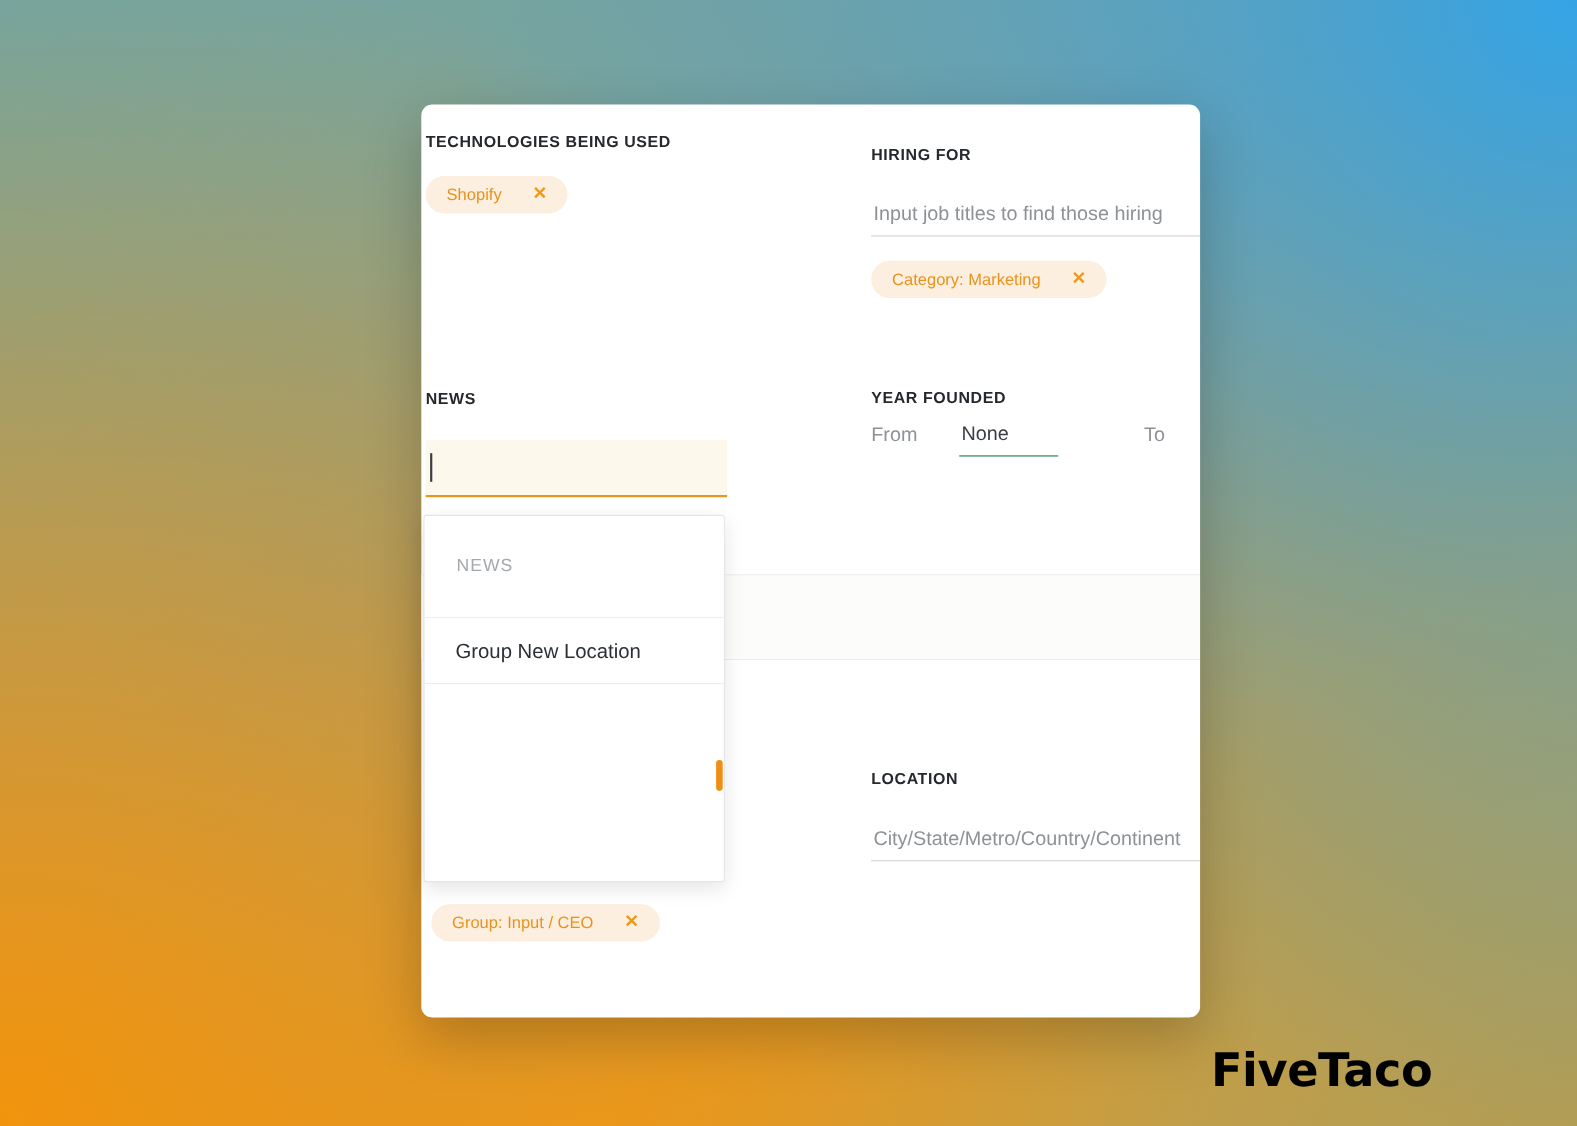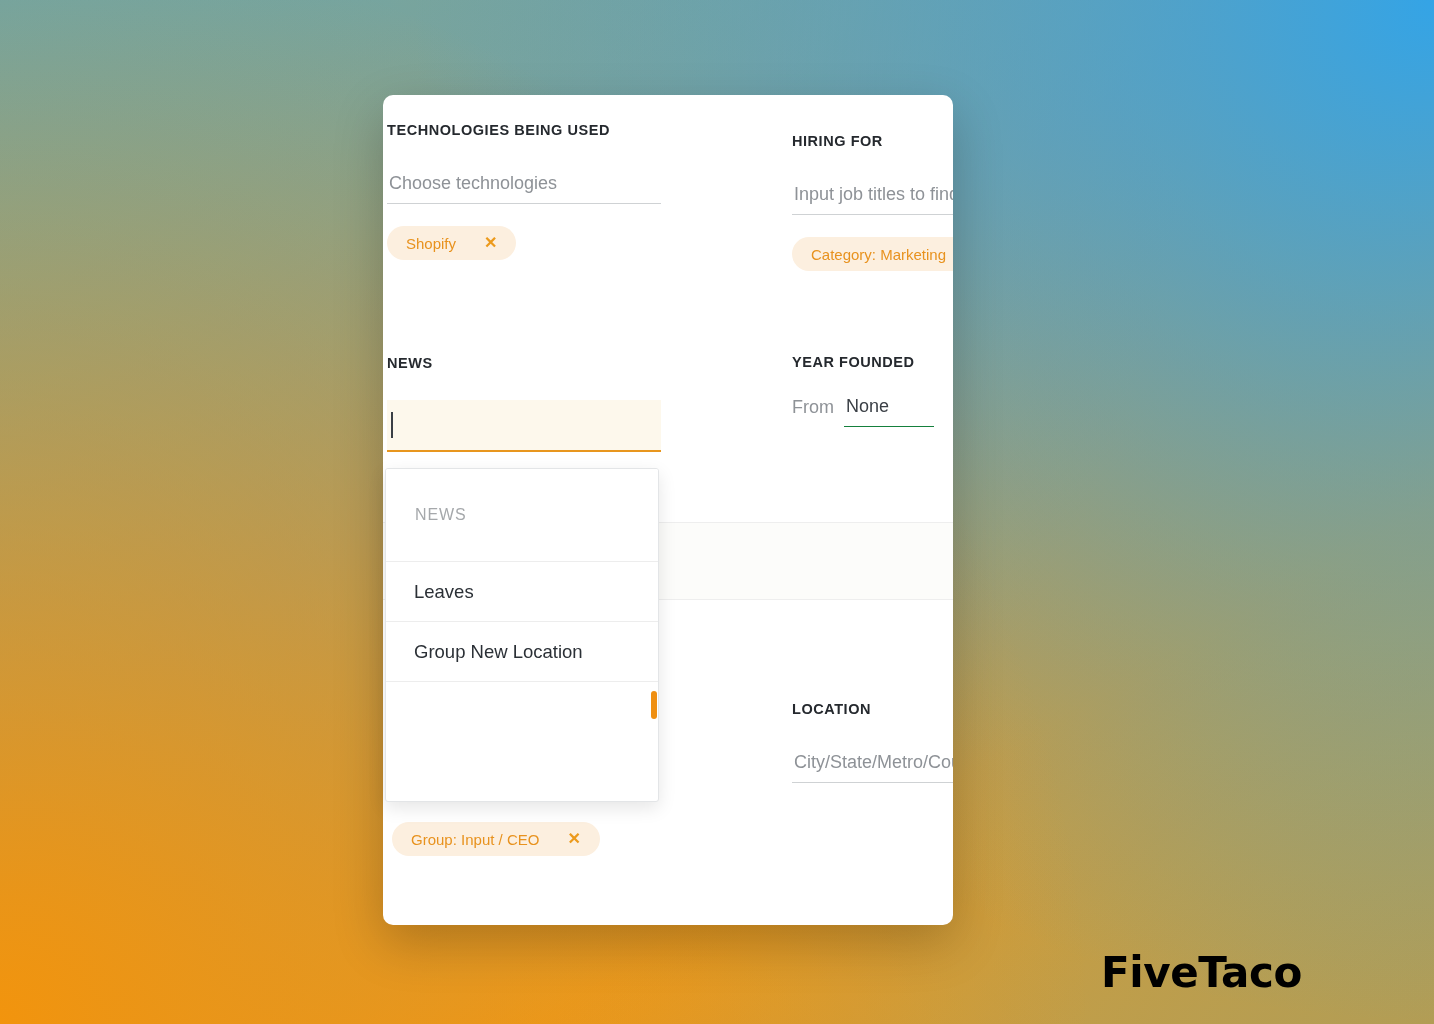--- a/index.html
+++ b/index.html
@@ -38,21 +38,21 @@
       radial-gradient(circle at 100% 100%, #b29d55 0%, rgba(178,157,85,0) 52%),
       radial-gradient(circle at 0% 0%, #6fa5a6 0%, rgba(111,165,166,0) 68%),
       linear-gradient(150deg, #79a69b 0%, #a79a71 40%, #e89a22 72%, #c9a244 100%);
   }
 
   
   .card {
     position: absolute;
     left: 383px;
     top: 95px;
-    width: 570px;
+    width: 708px;
     height: 830px;
     background: #ffffff;
     border-radius: 10px;
     box-shadow: 0 18px 50px rgba(0,0,0,0.22);
     overflow: hidden;
   }
 
   .card-inner {
     position: relative;
     width: 100%;
@@ -239,21 +239,20 @@
   <div class="card-inner">
 
     <div class="row-band"></div>
 
     <div class="columns">
 
       <div class="col-left">
 
         <div style="position:absolute; left:0; top:27px;">
           <div class="field-label">TECHNOLOGIES BEING USED</div>
-          <input class="text-input" style="margin-top: 31px;" placeholder="Choose technologies">
           <div style="margin-top:22px;">
             <span class="chip">
               <span>Shopify</span>
               <span class="x">✕</span>
             </span>
           </div>
         </div>
 
         <div style="position:absolute; left:0; top:260px;">
           <div class="field-label">NEWS</div>
@@ -279,41 +278,40 @@
           <div style="margin-top:22px;">
             <span class="chip">
               <span>Category: Marketing</span>
               <span class="x">✕</span>
             </span>
           </div>
         </div>
 
         <div style="position:absolute; left:0; top:259px;">
           <div class="field-label">YEAR FOUNDED</div>
-          <div class="yf-row" style="margin-top:26px;">
+          <div class="yf-row" style="margin-top:14px;gap:28px;">
             <span class="yf-label">From</span>
             <span class="yf-value">None</span>
             <span class="yf-gap"></span>
             <span class="yf-label">To</span>
             <span class="yf-value">None</span>
           </div>
         </div>
 
         <div style="position:absolute; left:0; top:606px;">
           <div class="field-label">LOCATION</div>
           <input class="text-input wide" style="margin-top: 31px;" placeholder="City/State/Metro/Country/Continent">
         </div>
 
       </div>
     </div>
   </div>
 </div>
 
 <div class="dropdown">
   <div class="dd-header">NEWS</div>
-  <div class="dd-item">Leaves</div>
   <div class="dd-item">Group New Location</div>
   <div class="dd-track">
     <div class="dd-thumb"></div>
   </div>
 </div>
 
 <div class="logo">FiveTaco</div>
 
 </body></html>

